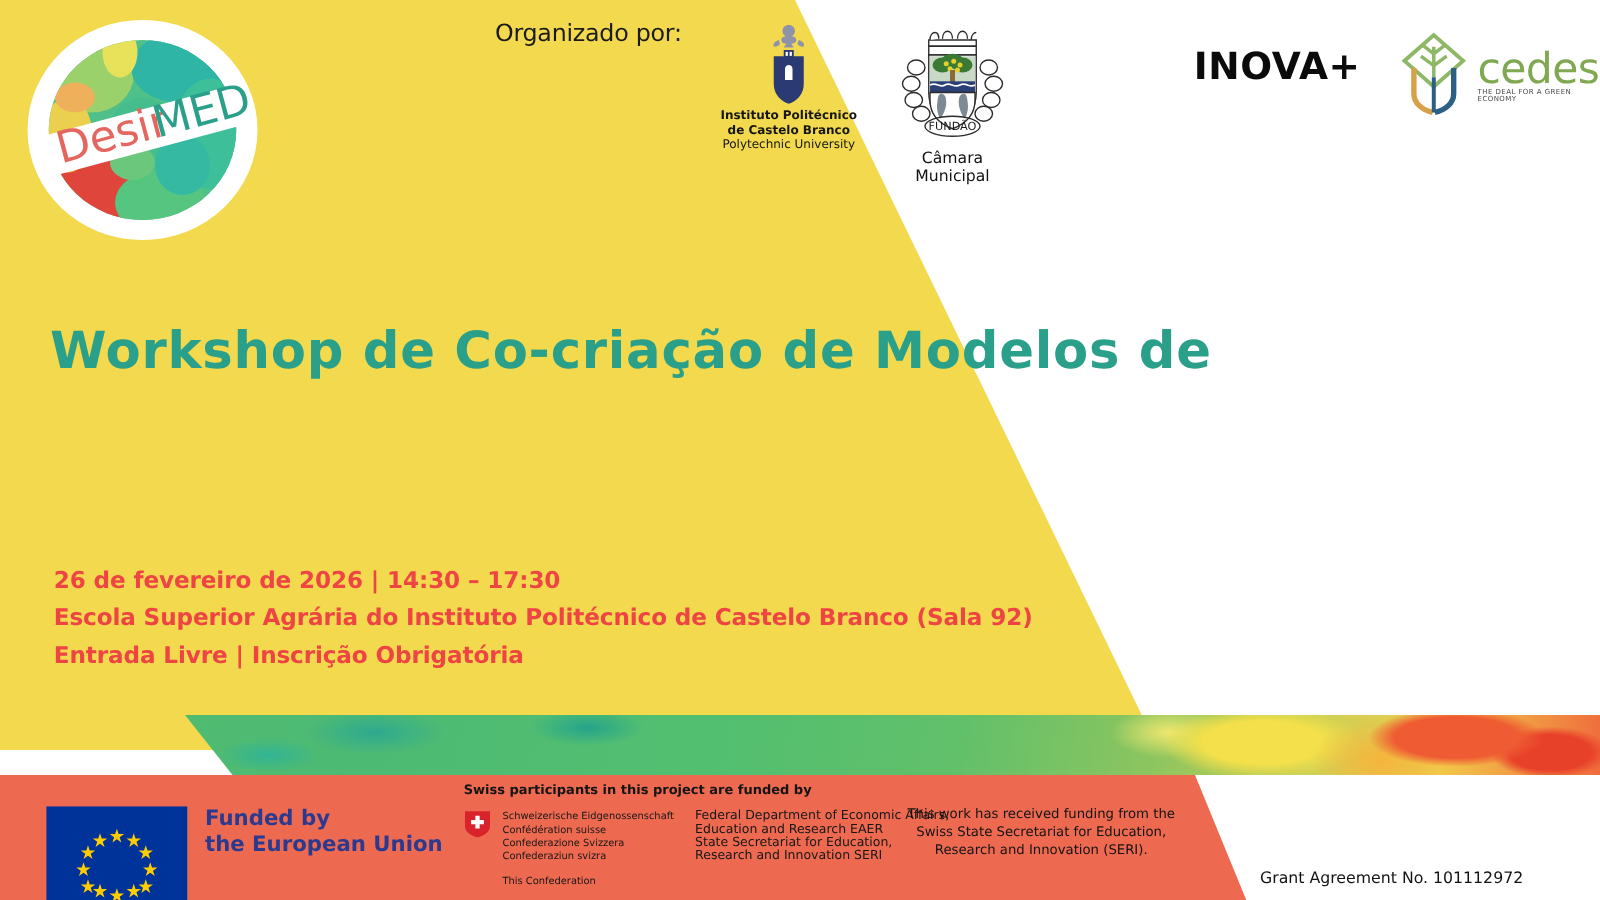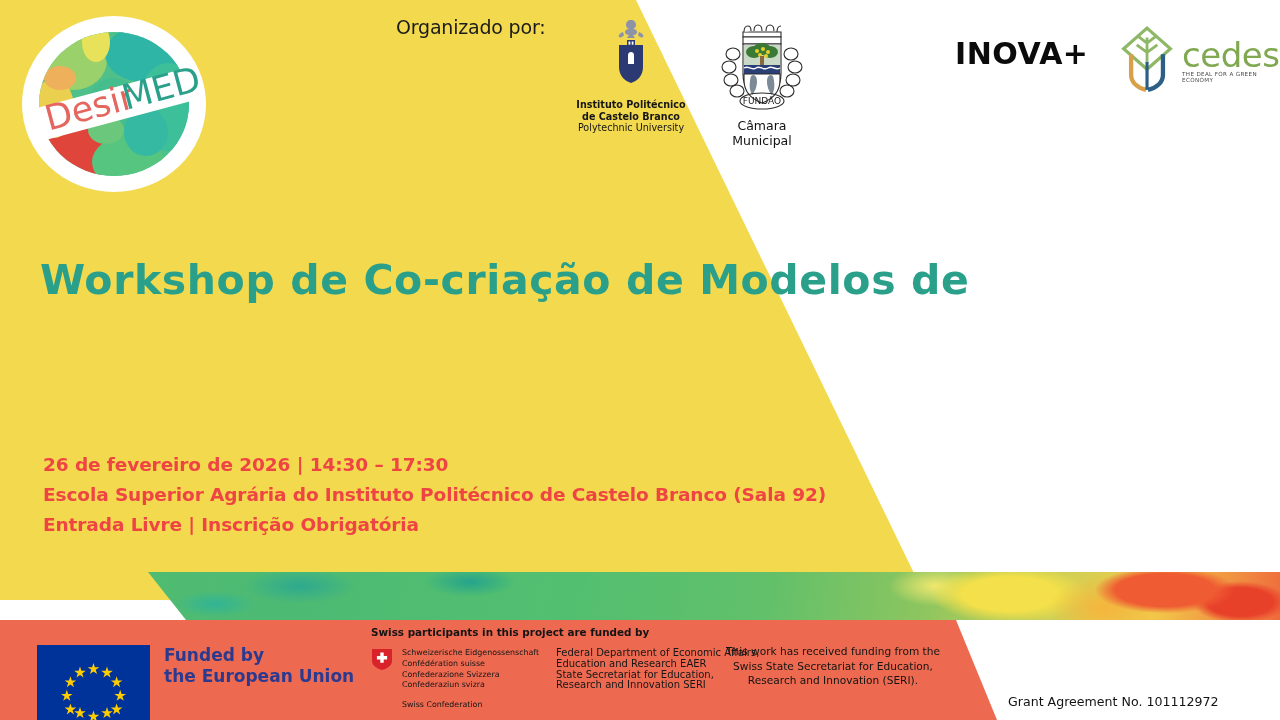--- a/index.html
+++ b/index.html
@@ -72,21 +72,21 @@
     color: #1b1b1b;
     font-family: "DejaVu Sans", sans-serif;
     letter-spacing: -0.2px;
   }
 
   
   .logo-ipcb { position: absolute; left: 568px; top: 18px; width: 126px; z-index: 6; text-align: center; }
   .logo-ipcb .ipcb-text {
     font-size: 9.6px; line-height: 11.6px; color: #161616;
     font-family: "DejaVu Sans", sans-serif; font-weight: bold;
-    margin-top: 13px;
+    margin-top: 1px;
   }
   .logo-ipcb .ipcb-text .sub { font-weight: normal; }
 
   .logo-fundao { position: absolute; left: 706px; top: 20px; width: 112px; z-index: 6; text-align: center; }
   .logo-fundao .cm-text {
     font-size: 12.5px; color: #111; margin-top: 2px;
     font-family: "DejaVu Sans", sans-serif;
   }
 
   .logo-beiras { position: absolute; left: 818px; top: 16px; width: 118px; z-index: 6; text-align: center; }
@@ -332,21 +332,21 @@
     <svg width="22" height="22" viewBox="0 0 22 22">
       <path d="M1 1h20v12c0 5-6 8-10 9C7 21 1 18 1 13z" fill="#d8232a"></path>
       <path d="M9.3 4.6h3.4v3.4h3.4v3.4h-3.4v3.4H9.3v-3.4H5.9V8h3.4z" fill="#ffffff"></path>
     </svg>
     <div class="swiss-names">
       <div>Schweizerische Eidgenossenschaft</div>
       <div>Confédération suisse</div>
       <div>Confederazione Svizzera</div>
       <div>Confederaziun svizra</div>
       <span class="gap"></span>
-      <div>Swiss Confederation</div>
+      <div>This Confederation</div>
     </div>
     <div class="swiss-dept">
       <div>Federal Department of Economic Affairs,</div>
       <div>Education and Research EAER</div>
       <div><b>State Secretariat for Education,</b></div>
       <div><b>Research and Innovation SERI</b></div>
     </div>
   </div>
 
   <div class="seri-note">

